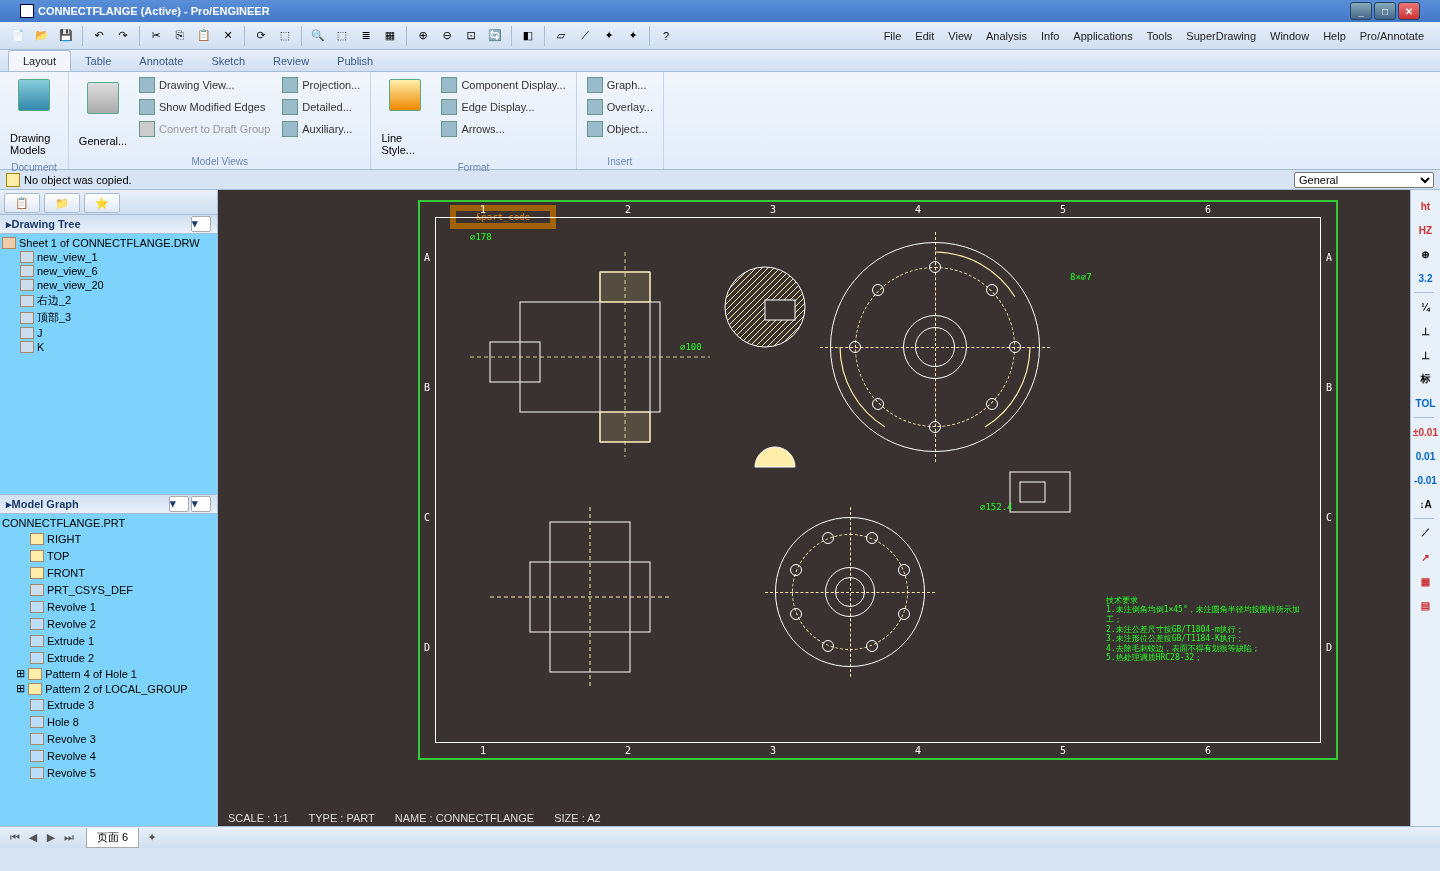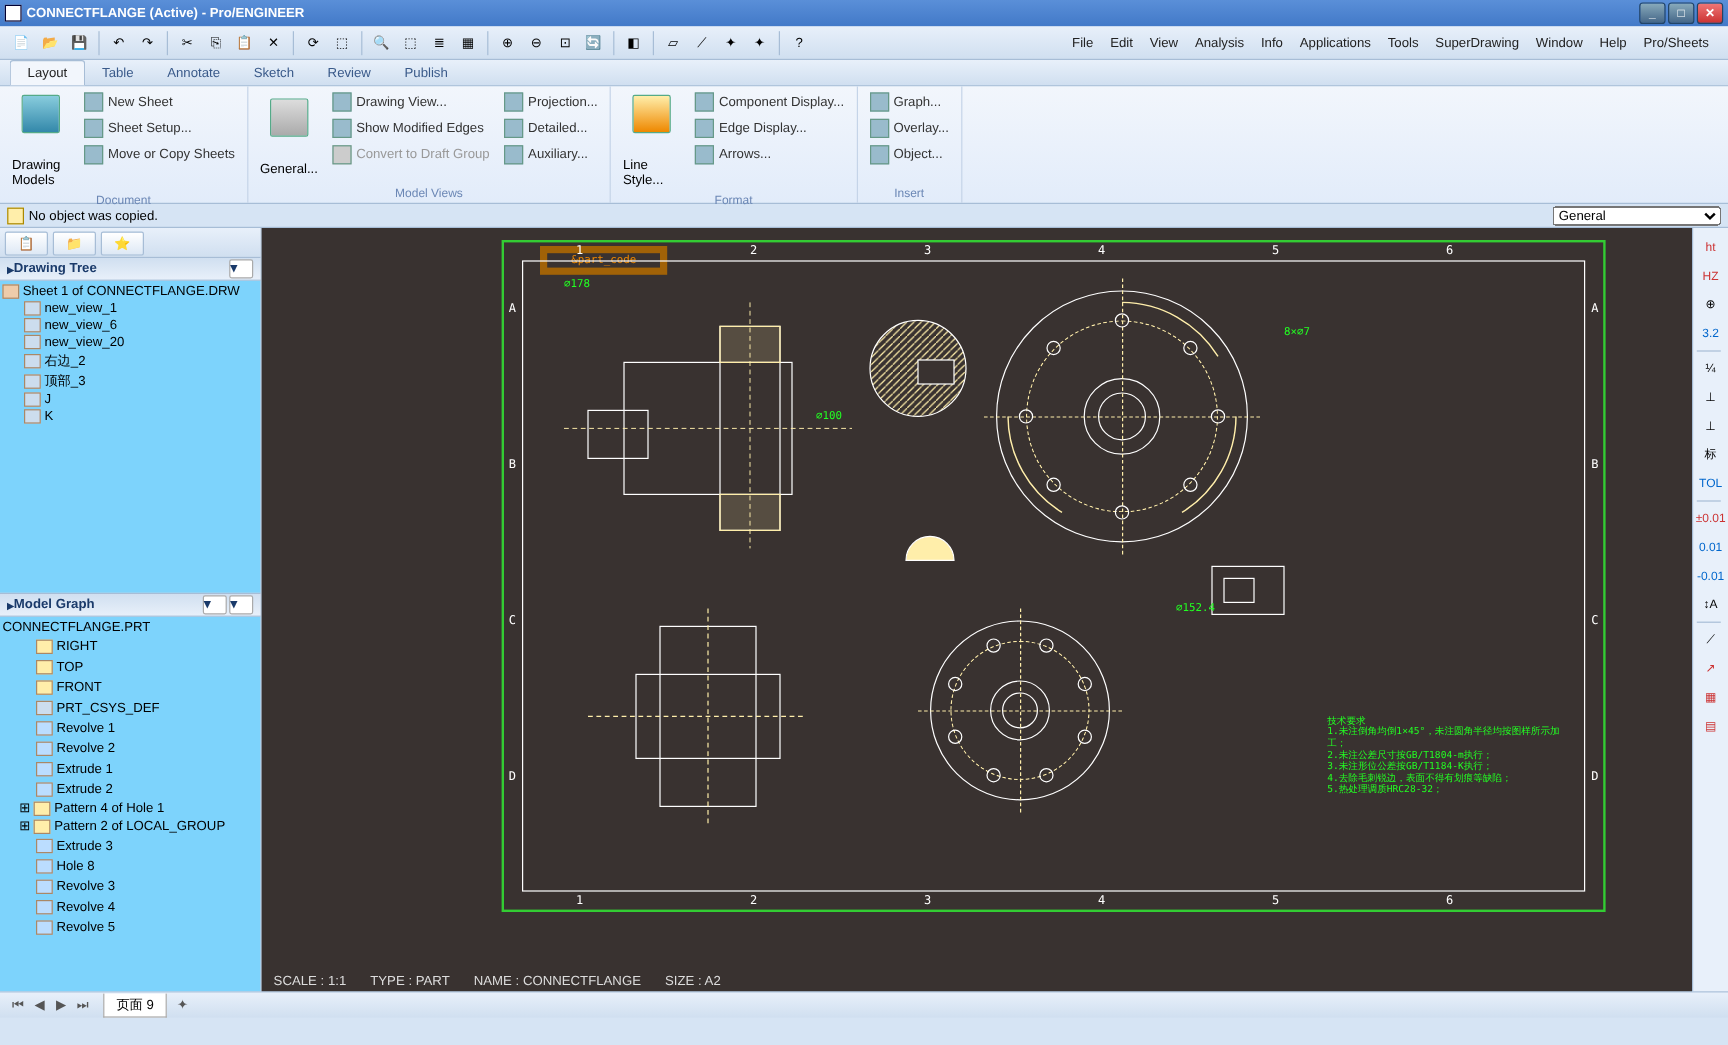--- a/index.html
+++ b/index.html
@@ -1,17 +1,17 @@
 <!DOCTYPE html>
 <html><head>
 <meta charset="utf-8">
 <style>
 *{box-sizing:border-box;margin:0;padding:0;font-family:"Microsoft YaHei",Arial,sans-serif;font-size:11px;user-select:none}
 body{width:1440px;height:871px;background:#d6e4f4;overflow:hidden;position:relative}
-.titlebar{height:22px;background:linear-gradient(#5a8fd8,#4279c8);display:flex;align-items:center;padding:0 4px;color:#fff;font-family:"Courier New",monospace;font-size:12px;font-weight:bold}
+.titlebar{height:22px;background:linear-gradient(#5a8fd8,#4279c8);display:flex;align-items:center;padding:0 20px;color:#fff;font-family:"Courier New",monospace;font-size:12px;font-weight:bold}
 .titlebar-icon{width:14px;height:14px;background:#fff;margin-right:4px;border:1px solid #003;display:inline-block}
 .titlebar-btns{margin-left:auto;display:flex;gap:2px}
 .titlebar-btn{width:22px;height:18px;background:linear-gradient(#8ab,#468);border:1px solid #246;border-radius:3px;display:flex;align-items:center;justify-content:center;color:#fff;font-size:10px}
 .titlebar-btn.close{background:linear-gradient(#e77,#c33)}
 .qat{height:28px;background:linear-gradient(#e8f0fa,#d0dff0);display:flex;align-items:center;padding:0 6px;border-bottom:1px solid #a7bdd6}
 .qat-btn{width:22px;height:22px;display:flex;align-items:center;justify-content:center;border-radius:2px;margin:0 1px}
 .qat-sep{width:1px;height:20px;background:#a7bdd6;margin:0 4px}
 .qat .menutext{margin-left:auto;display:flex;gap:14px;padding-right:10px}
 .menutext span{color:#222;cursor:pointer}
 .tabs{height:22px;background:linear-gradient(#e8f0fa,#d0dff0);display:flex;align-items:flex-end;padding-left:8px;border-bottom:1px solid #a7bdd6}
@@ -51,21 +51,21 @@
 .zone-label{position:absolute;color:#fff;font-size:10px;font-family:monospace}
 .flange-outer{position:absolute;border:1px solid #fff;border-radius:50%}
 .flange-mid{position:absolute;border:1px dashed #fea;border-radius:50%}
 .bolt-hole{position:absolute;width:12px;height:12px;border:1px solid #fff;border-radius:50%}
 .dim{position:absolute;color:#2f2;font-size:9px;font-family:monospace}
 .titleblk{position:absolute;right:15px;bottom:15px;width:220px;height:70px;border:1px solid #2f2}
 .titleblk .row{border-bottom:1px solid #2f2;height:14px;display:flex}
 .titleblk .cell{border-right:1px solid #2f2;flex:1;color:#e80;font-size:9px;padding:1px 3px;font-family:monospace}
 .notes{position:absolute;right:30px;bottom:95px;width:200px;color:#2f2;font-size:8px;font-family:monospace;line-height:1.2}
 .rightbar{width:30px;background:#e8f0fa;border-left:1px solid #a7bdd6;display:flex;flex-direction:column;align-items:center;padding-top:4px;gap:3px}
-.rbtn{width:24px;height:24px;display:flex;align-items:center;justify-content:center;border-radius:2px;font-size:10px;font-weight:normal}
+.rbtn{width:24px;height:24px;display:flex;align-items:center;justify-content:center;border-radius:2px;font-size:10px;font-weight:bold}
 .rsep{width:20px;height:1px;background:#a7bdd6;margin:2px 0}
 .bottombar{height:22px;background:linear-gradient(#e8f0fa,#d0dff0);display:flex;align-items:center;padding:0 6px;border-top:1px solid #a7bdd6}
 .navbtn{width:18px;height:16px;display:flex;align-items:center;justify-content:center;color:#555;cursor:pointer}
 .sheettab{padding:2px 10px;background:#fff;border:1px solid #aaa;border-top:none;margin-left:8px;font-size:11px}
 .crosshair-h{position:absolute;height:1px;border-top:1px dashed #fea}
 .crosshair-v{position:absolute;width:1px;border-left:1px dashed #fea}
 .partcode{position:absolute;color:#e80;font-size:9px;font-family:monospace;border:6px solid #a16207;padding:1px 20px}
 svg.sectionview{position:absolute}
 </style>
 </head>
@@ -119,53 +119,39 @@
     <span>File</span>
     <span>Edit</span>
     <span>View</span>
     <span>Analysis</span>
     <span>Info</span>
     <span>Applications</span>
     <span>Tools</span>
     <span>SuperDrawing</span>
     <span>Window</span>
     <span>Help</span>
-    <span>Pro/Sheets</span>
+    <span>Pro/Annotate</span>
   </div>
 </div>
 
 <div class="tabs">
   <div class="tab active">Layout</div>
   <div class="tab">Table</div>
   <div class="tab">Annotate</div>
   <div class="tab">Sketch</div>
   <div class="tab">Review</div>
   <div class="tab">Publish</div>
 </div>
 
 <div class="ribbon">
   <div class="ribgrp">
     <div class="ribgrp-body">
       <div class="bigbtn">
         <div class="bigicon" style="background:linear-gradient(#8cd,#38a)"></div>
         <span>Drawing Models</span>
-      </div>
-      <div class="smallcol">
-        <div class="smallbtn">
-            <span class="smicon"></span>
-            <span>New Sheet</span>
-          </div>
-        <div class="smallbtn">
-            <span class="smicon"></span>
-            <span>Sheet Setup...</span>
-          </div>
-        <div class="smallbtn">
-            <span class="smicon"></span>
-            <span>Move or Copy Sheets</span>
-          </div>
       </div>
     </div>
     <div class="ribgrp-title">Document</div>
   </div>
   <div class="ribgrp">
     <div class="ribgrp-body">
       <div class="bigbtn">
         <div class="bigicon" style="background:linear-gradient(#ddd,#aaa)"></div>
         <span>General...</span>
       </div>
@@ -497,15 +483,15 @@
         <div class="rbtn" style="color:#c33">▤</div>
       </div>
   </div>
 </div>
 
 <div class="bottombar">
   <div class="navbtn">⏮</div>
   <div class="navbtn">◀</div>
   <div class="navbtn">▶</div>
   <div class="navbtn">⏭</div>
-  <div class="sheettab">页面 9</div>
+  <div class="sheettab">页面 6</div>
   <div class="navbtn" style="margin-left:4px">✦</div>
 </div>
 
 </body></html>

